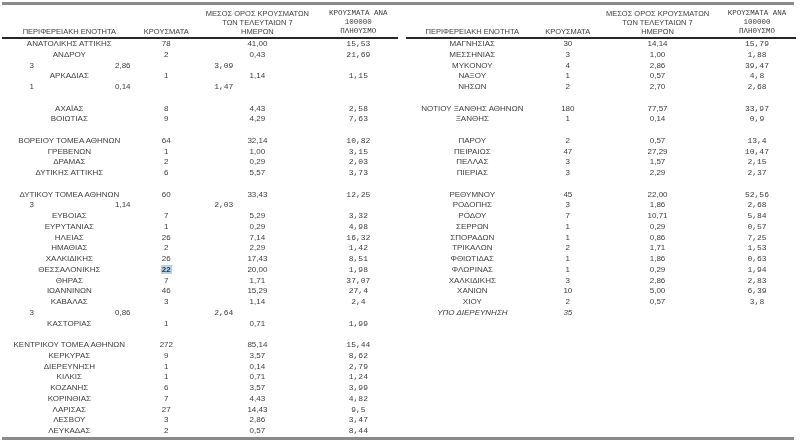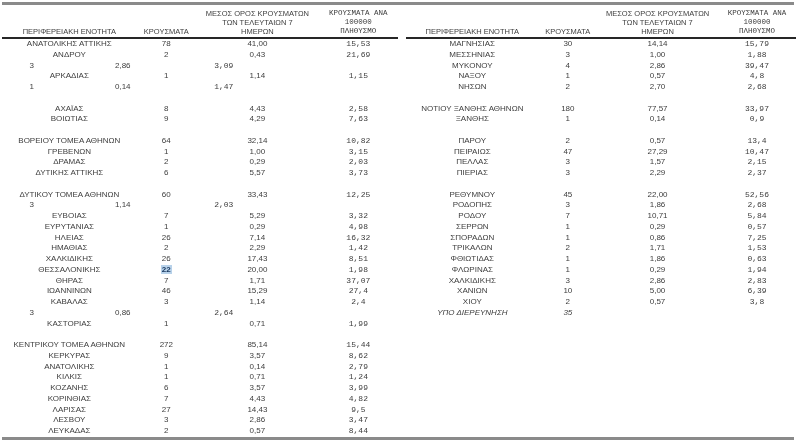--- a/index.html
+++ b/index.html
@@ -204,21 +204,21 @@
             <div class="td col-avg">85,14</div>
             <div class="td col-per">15,44</div>
           </div>
           <div class="tr">
             <div class="td col-name">ΚΕΡΚΥΡΑΣ</div>
             <div class="td col-cases">9</div>
             <div class="td col-avg">3,57</div>
             <div class="td col-per">8,62</div>
           </div>
           <div class="tr">
-            <div class="td col-name">ΑΝΑΤΟΛΙΚΗΣ</div>
+            <div class="td col-name">ΔΙΕΡΕΥΝΗΣΗ</div>
             <div class="td col-cases">1</div>
             <div class="td col-avg">0,14</div>
             <div class="td col-per">2,79</div>
           </div>
           <div class="tr">
             <div class="td col-name">ΚΙΛΚΙΣ</div>
             <div class="td col-cases">1</div>
             <div class="td col-avg">0,71</div>
             <div class="td col-per">1,24</div>
           </div>

